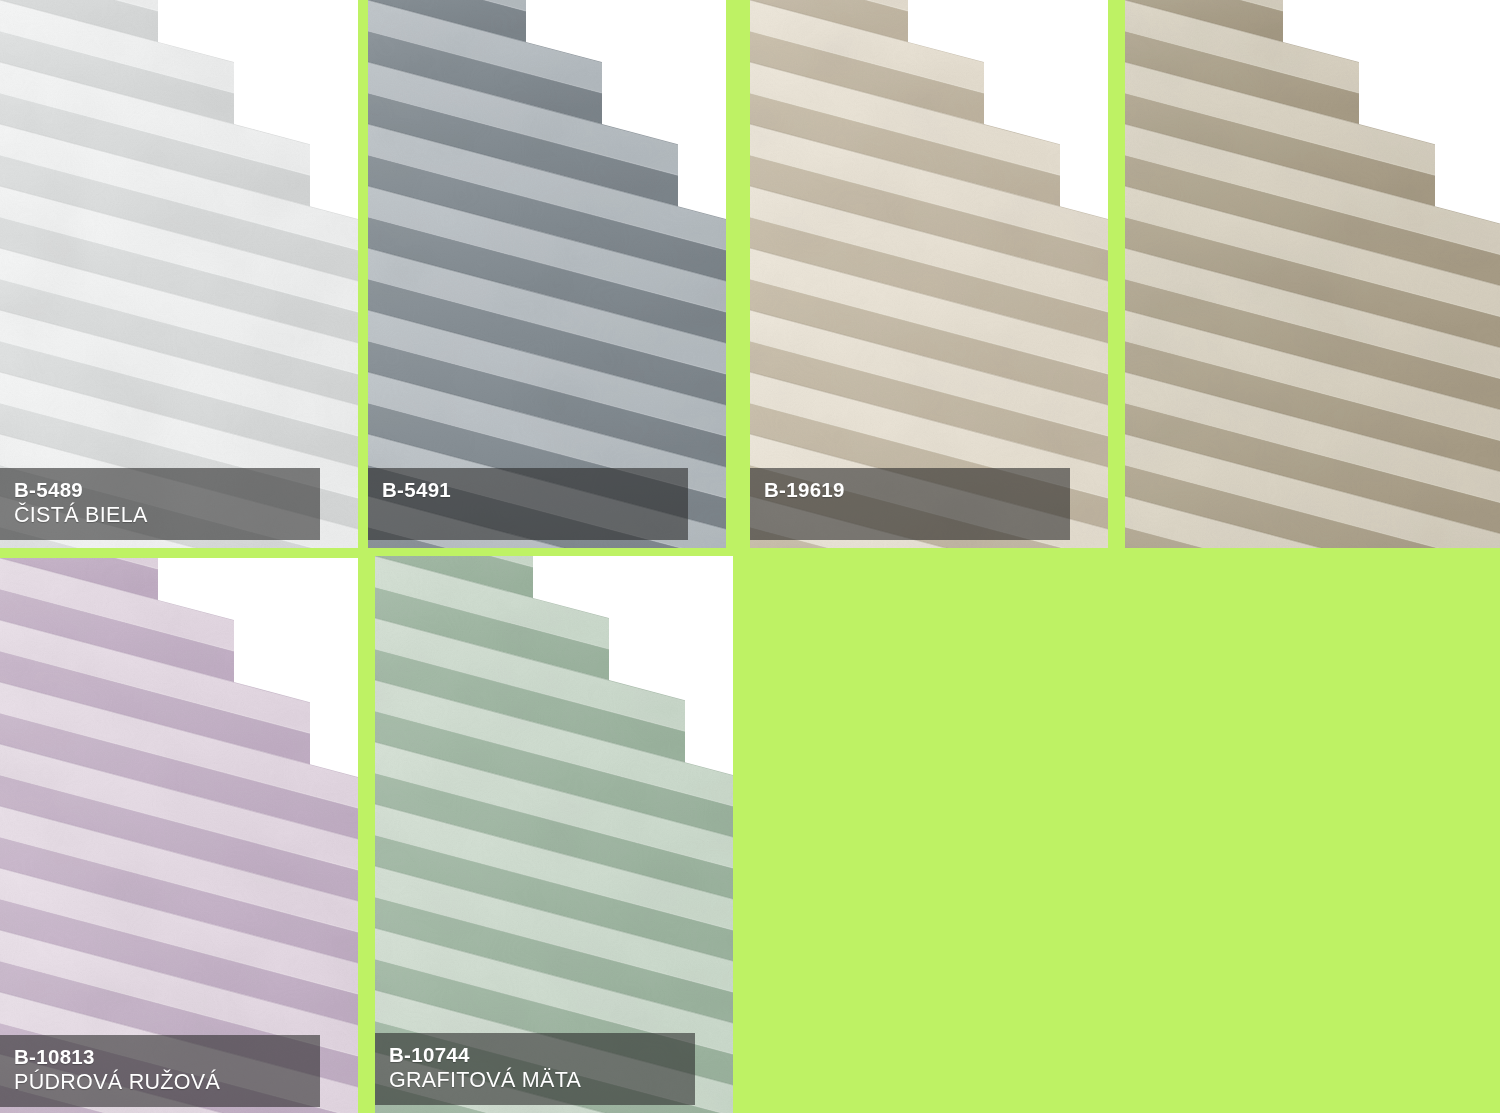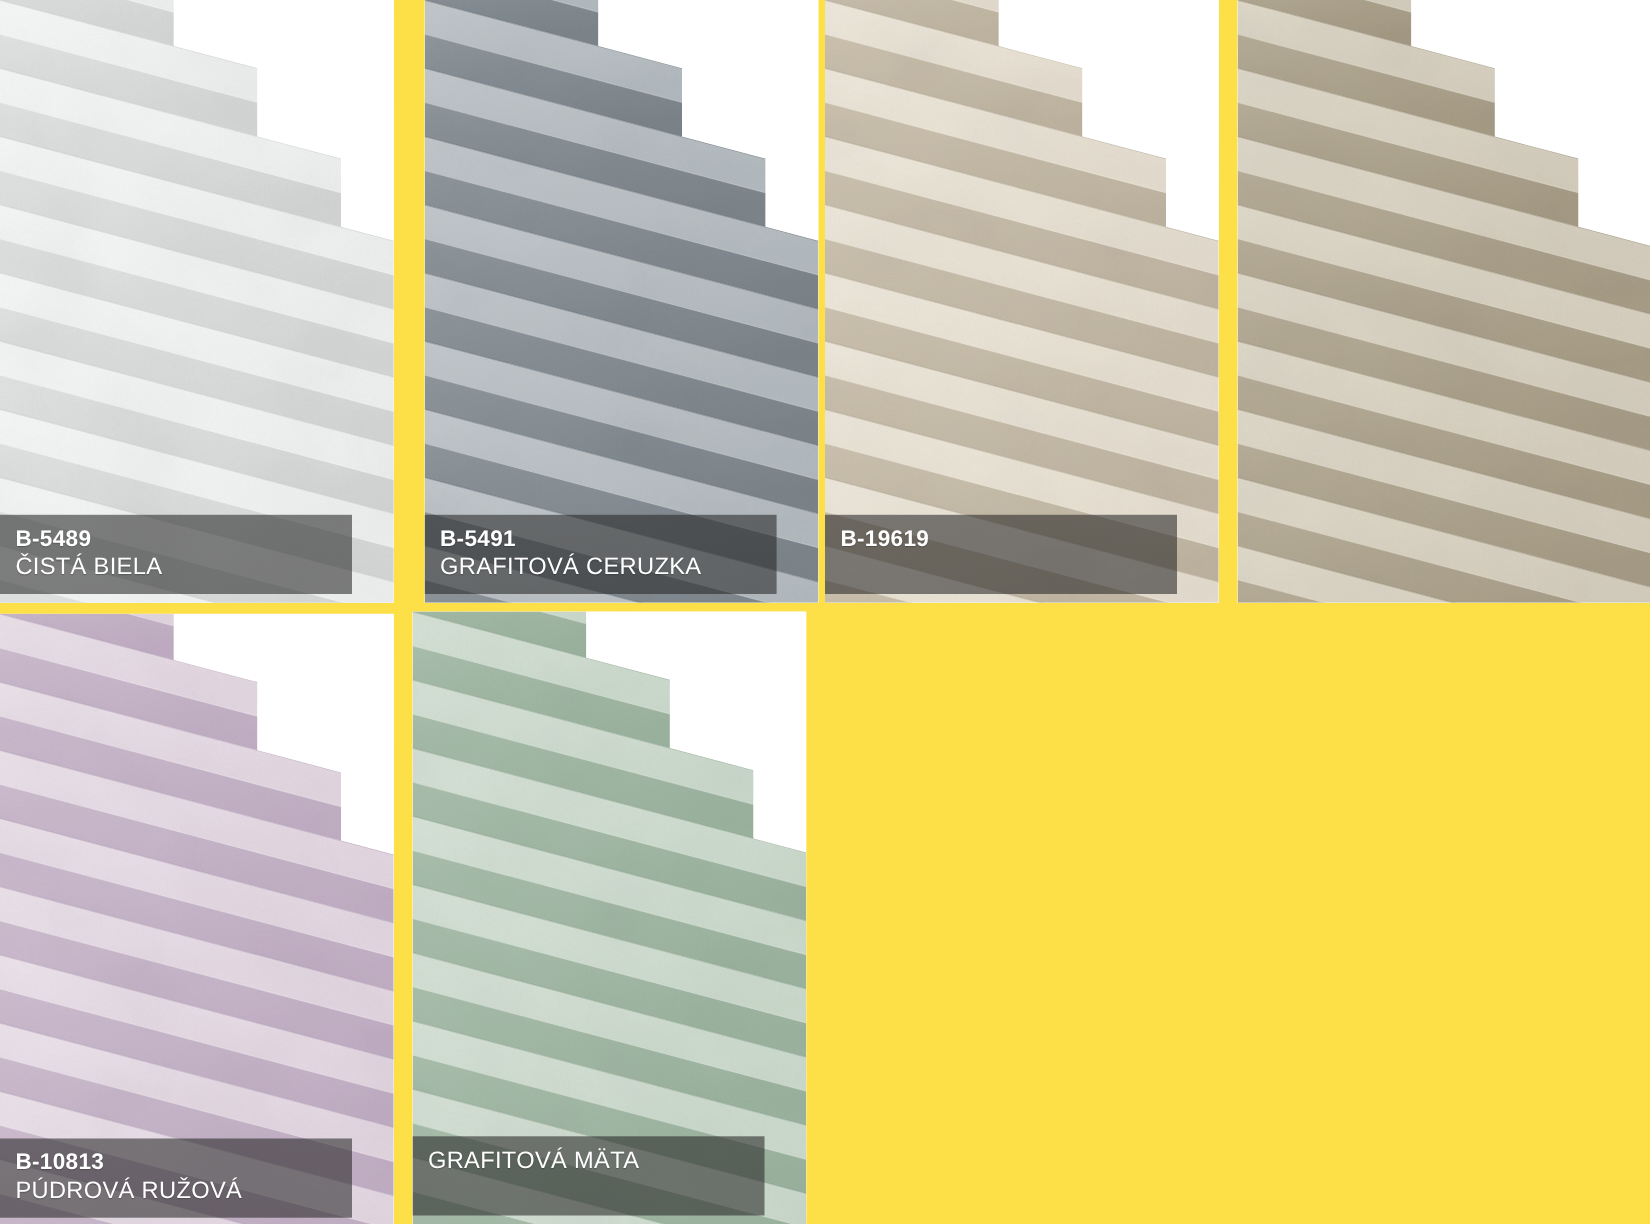--- a/index.html
+++ b/index.html
@@ -5,21 +5,21 @@
   * { box-sizing: border-box; margin: 0; padding: 0; }
   html, body {
     width: 1500px; height: 1113px;
     background: #ffffff;
     font-family: "Liberation Sans", sans-serif;
     overflow: hidden;
   }
   #swatch-grid {
     position: relative;
     width: 1500px; height: 1113px;
-    background: #fde047;
+    background: #bef264;
   }
   .swatch {
     position: absolute;
     overflow: hidden;
     background: #ffffff;
   }
   
   .pleat-stage {
     position: absolute;
     inset: 0;
@@ -156,21 +156,21 @@
         </svg>
         <svg class="pleat-svg" width="358" height="548" viewBox="0 0 358 548" preserveAspectRatio="none">
           <path d="M 358.0 -248.0 L 158.0 -20.1 L 158.0 41.9 L 234.0 62.0 L 234.0 124.0 L 310.0 144.2 L 310.0 206.2 L 358.0 218.9 L 358.0 796.0 L 398.0 796.0 L 398.0 -248.0 Z" fill="#ffffff"></path>
         </svg>
       </div>
       <div class="label-band">
         <div class="code">B-5489</div>
         <div class="name">ČISTÁ BIELA</div>
       </div>
     </div>
-    <div class="swatch" style="left: 386px; top: 0px; width: 358px; height: 548px;">
+    <div class="swatch" style="left: 368px; top: 0px; width: 358px; height: 548px;">
       <div class="pleat-stage">
         <svg class="pleat-svg" width="358" height="548" viewBox="0 0 358 548" preserveAspectRatio="none">
           <defs>
             <filter id="grain10" x="0" y="0" width="100%" height="100%">
               <feTurbulence type="fractalNoise" baseFrequency="0.9" numOctaves="4" seed="10" result="n"></feTurbulence>
               <feColorMatrix in="n" type="saturate" values="0"></feColorMatrix>
             </filter>
             <filter id="cloud10">
               <feTurbulence type="fractalNoise" baseFrequency="0.012" numOctaves="3" seed="21"></feTurbulence>
               <feColorMatrix type="saturate" values="0"></feColorMatrix>
@@ -259,21 +259,20 @@
           </g>
           <rect x="0" y="0" width="358" height="548" filter="url(#cloud10)" opacity="0.10" style="mix-blend-mode:multiply"></rect>
           <rect x="0" y="0" width="358" height="548" filter="url(#grain10)" opacity="0.055" style="mix-blend-mode:multiply"></rect>
         </svg>
         <svg class="pleat-svg" width="358" height="548" viewBox="0 0 358 548" preserveAspectRatio="none">
           <path d="M 358.0 -248.0 L 158.0 -20.1 L 158.0 41.9 L 234.0 62.0 L 234.0 124.0 L 310.0 144.2 L 310.0 206.2 L 358.0 218.9 L 358.0 796.0 L 398.0 796.0 L 398.0 -248.0 Z" fill="#ffffff"></path>
         </svg>
       </div>
       <div class="label-band">
         <div class="code">B-5491</div>
-        <div class="name">GRAFITOVÁ CERUZKA</div>
       </div>
     </div>
     <div class="swatch" style="left: 750px; top: 0px; width: 358px; height: 548px;">
       <div class="pleat-stage">
         <svg class="pleat-svg" width="358" height="548" viewBox="0 0 358 548" preserveAspectRatio="none">
           <defs>
             <filter id="grain17" x="0" y="0" width="100%" height="100%">
               <feTurbulence type="fractalNoise" baseFrequency="0.9" numOctaves="4" seed="17" result="n"></feTurbulence>
               <feColorMatrix in="n" type="saturate" values="0"></feColorMatrix>
             </filter>
@@ -677,16 +676,17 @@
             <path d="M 0 651.0 L 358.0 745.9" stroke="#d7e2d7" stroke-width="1.2" opacity="0.55" fill="none"></path>
           </g>
           <rect x="0" y="0" width="358" height="557" filter="url(#cloud38)" opacity="0.10" style="mix-blend-mode:multiply"></rect>
           <rect x="0" y="0" width="358" height="557" filter="url(#grain38)" opacity="0.055" style="mix-blend-mode:multiply"></rect>
         </svg>
         <svg class="pleat-svg" width="358" height="557" viewBox="0 0 358 557" preserveAspectRatio="none">
           <path d="M 358.0 -248.0 L 158.0 -20.1 L 158.0 41.9 L 234.0 62.0 L 234.0 124.0 L 310.0 144.2 L 310.0 206.2 L 358.0 218.9 L 358.0 805.0 L 398.0 805.0 L 398.0 -248.0 Z" fill="#ffffff"></path>
         </svg>
       </div>
       <div class="label-band">
+        <div class="code">B-10744</div>
         <div class="name">GRAFITOVÁ MÄTA</div>
       </div>
     </div>
   </div>
 
 </body></html>

